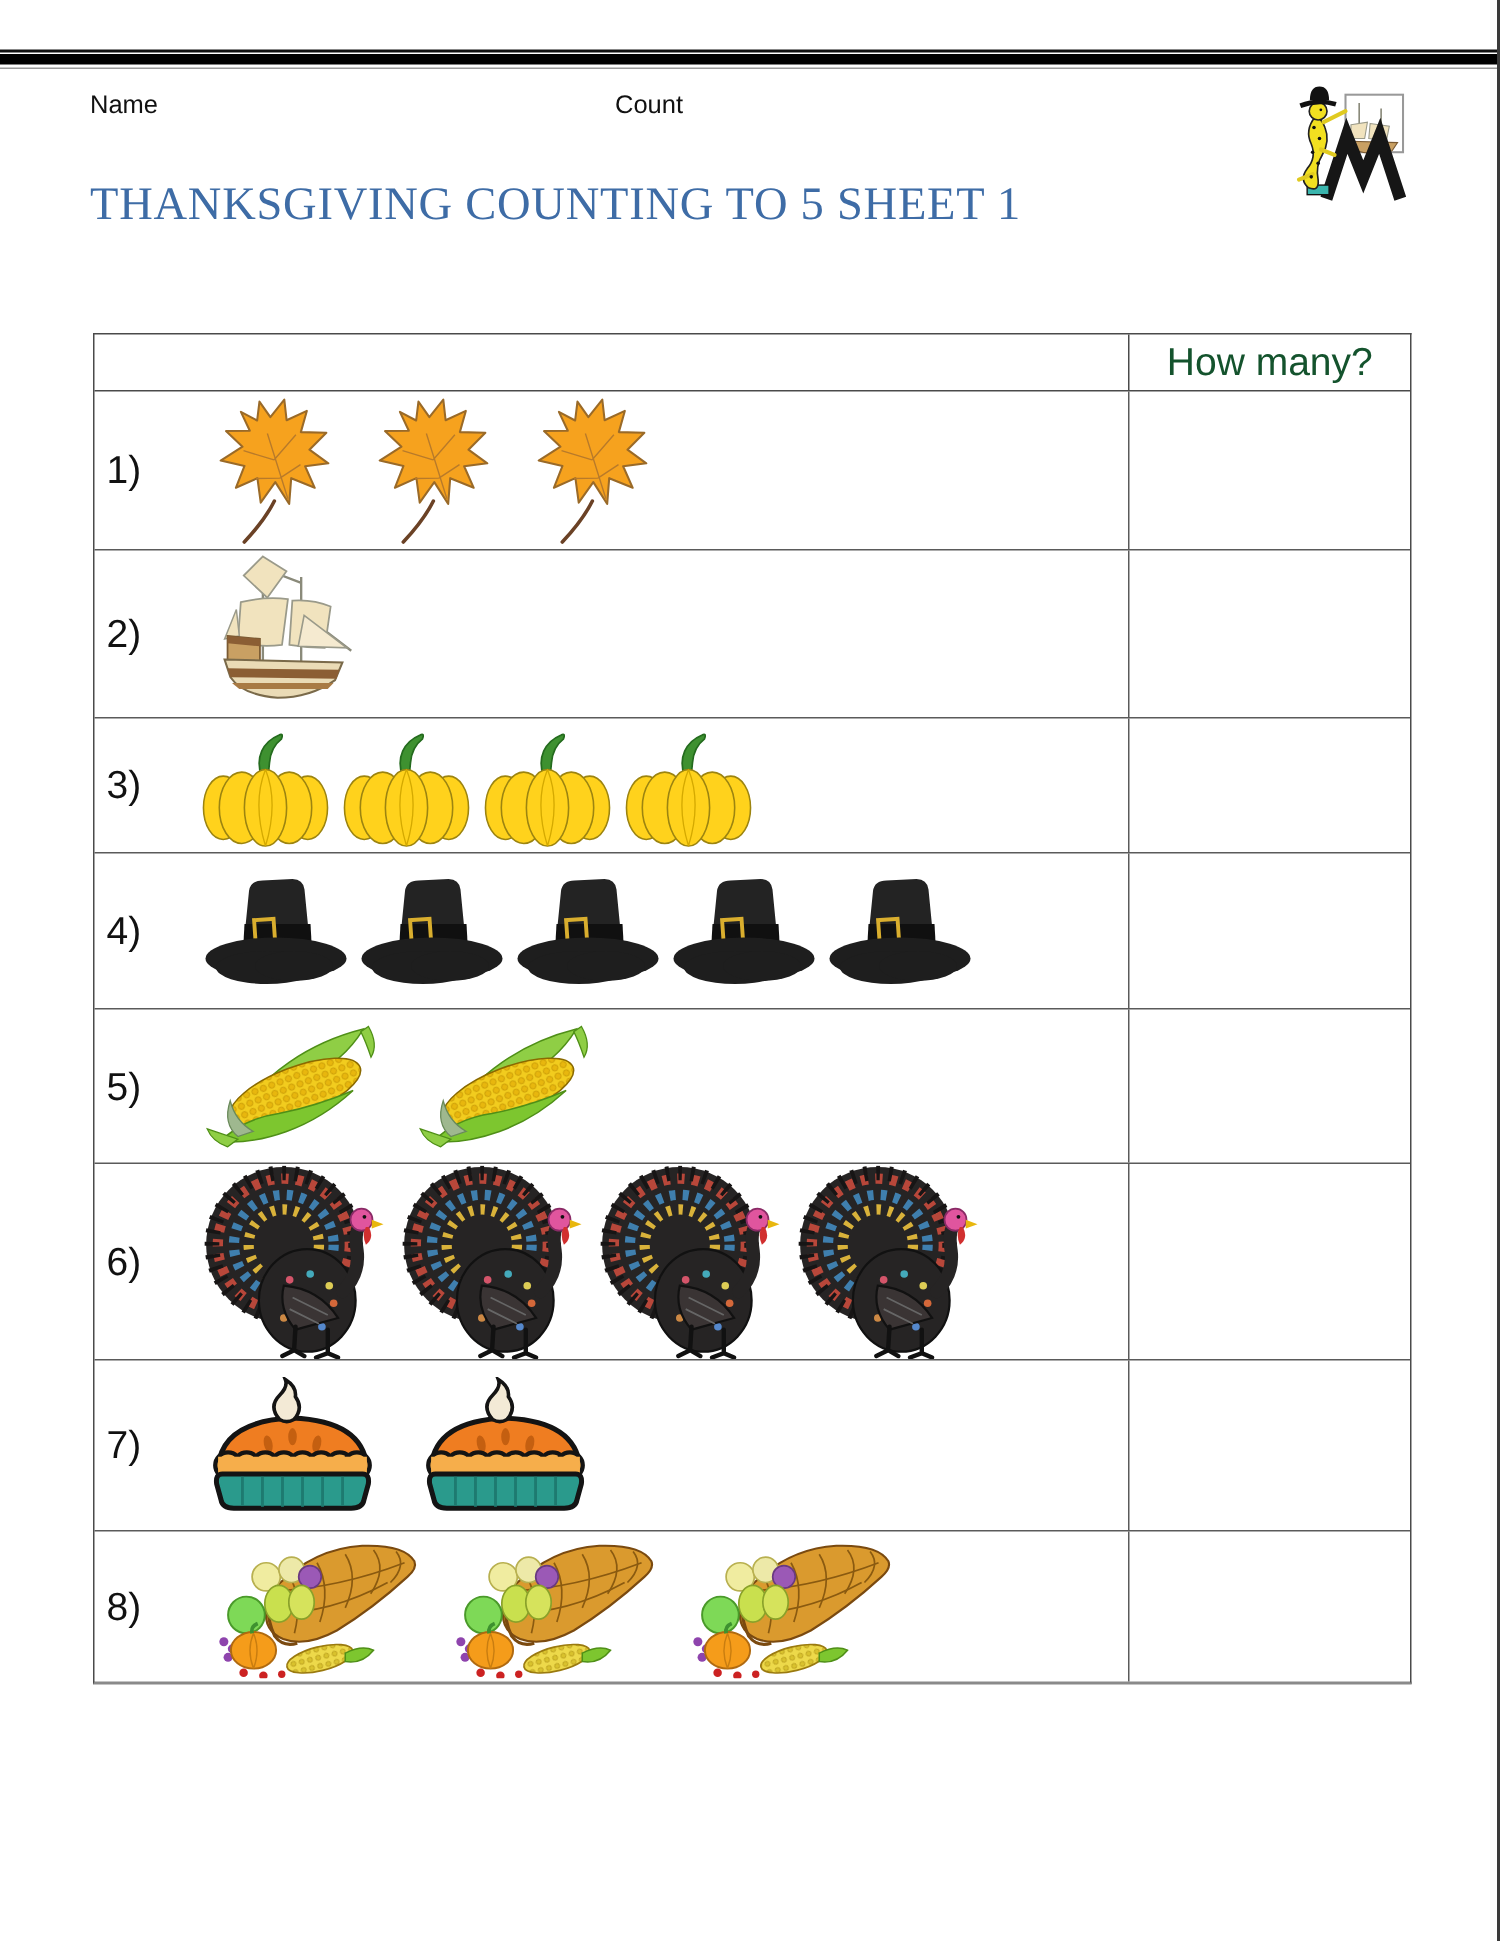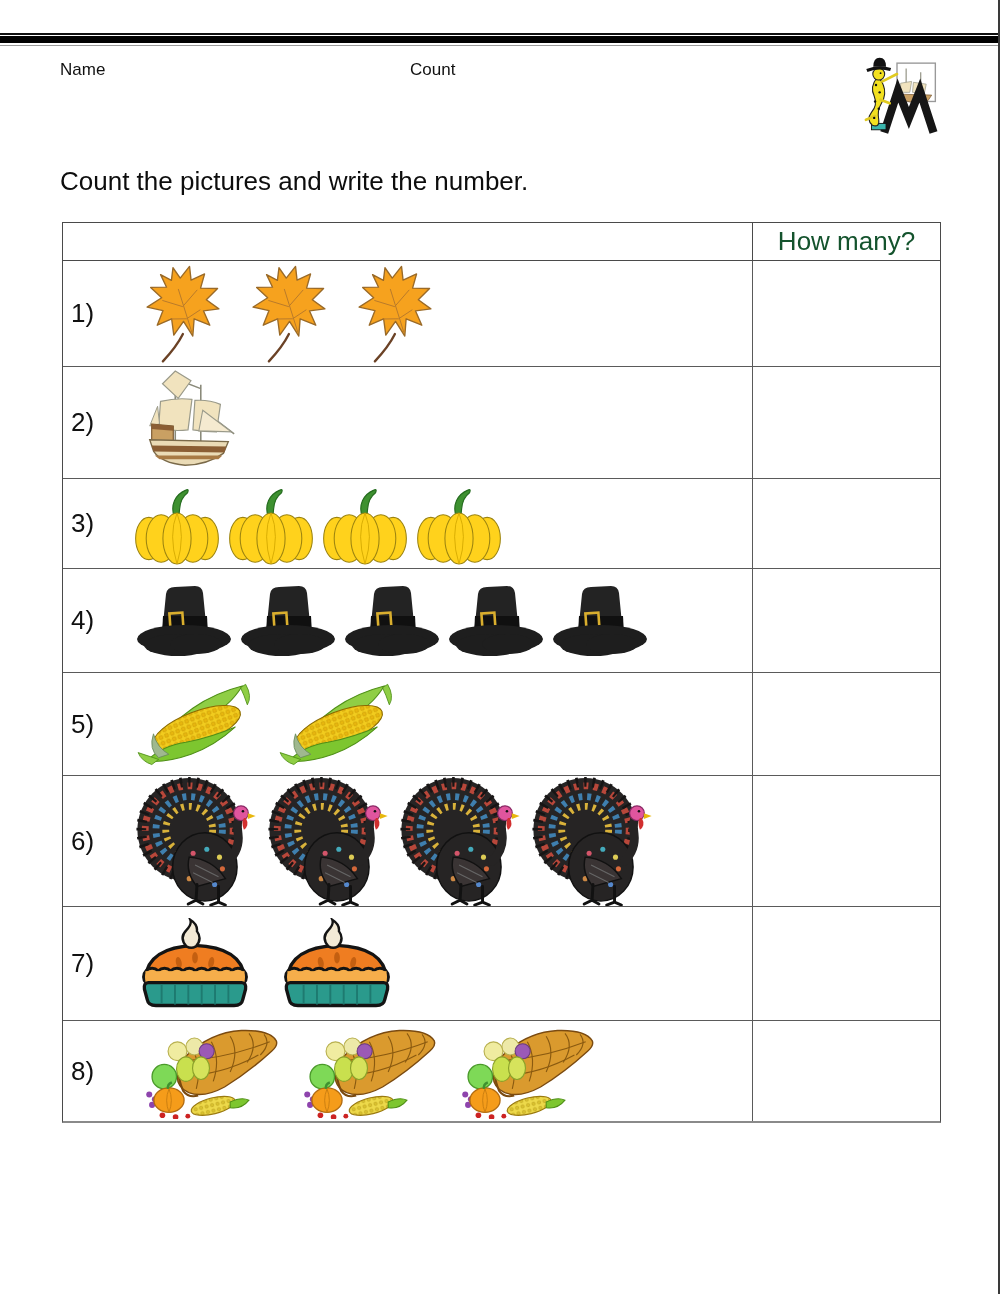--- a/index.html
+++ b/index.html
@@ -242,21 +242,21 @@
       <div class="tb3"></div>
   </div>
 
   <div class="meta name">Name</div>
   <div class="meta date">Count</div>
 
   <svg class="logo">
     <use href="#sym-logo-thanksgiving" xlink:href="#sym-logo-thanksgiving"></use>
   </svg>
 
-  <div class="subtitle">Count the pictures and write the number.</div>
+  <div class="title" style="color: rgb(62, 108, 166);">THANKSGIVING COUNTING TO 5 SHEET 1</div>
 
   <div class="wtable">
     <div class="thead">
       <div class="spacer"></div>
       <div class="hm">How many?</div>
     </div>
 
     <div class="trow r1">
       <div class="rownum">1)</div>
       <div class="pics g1">

